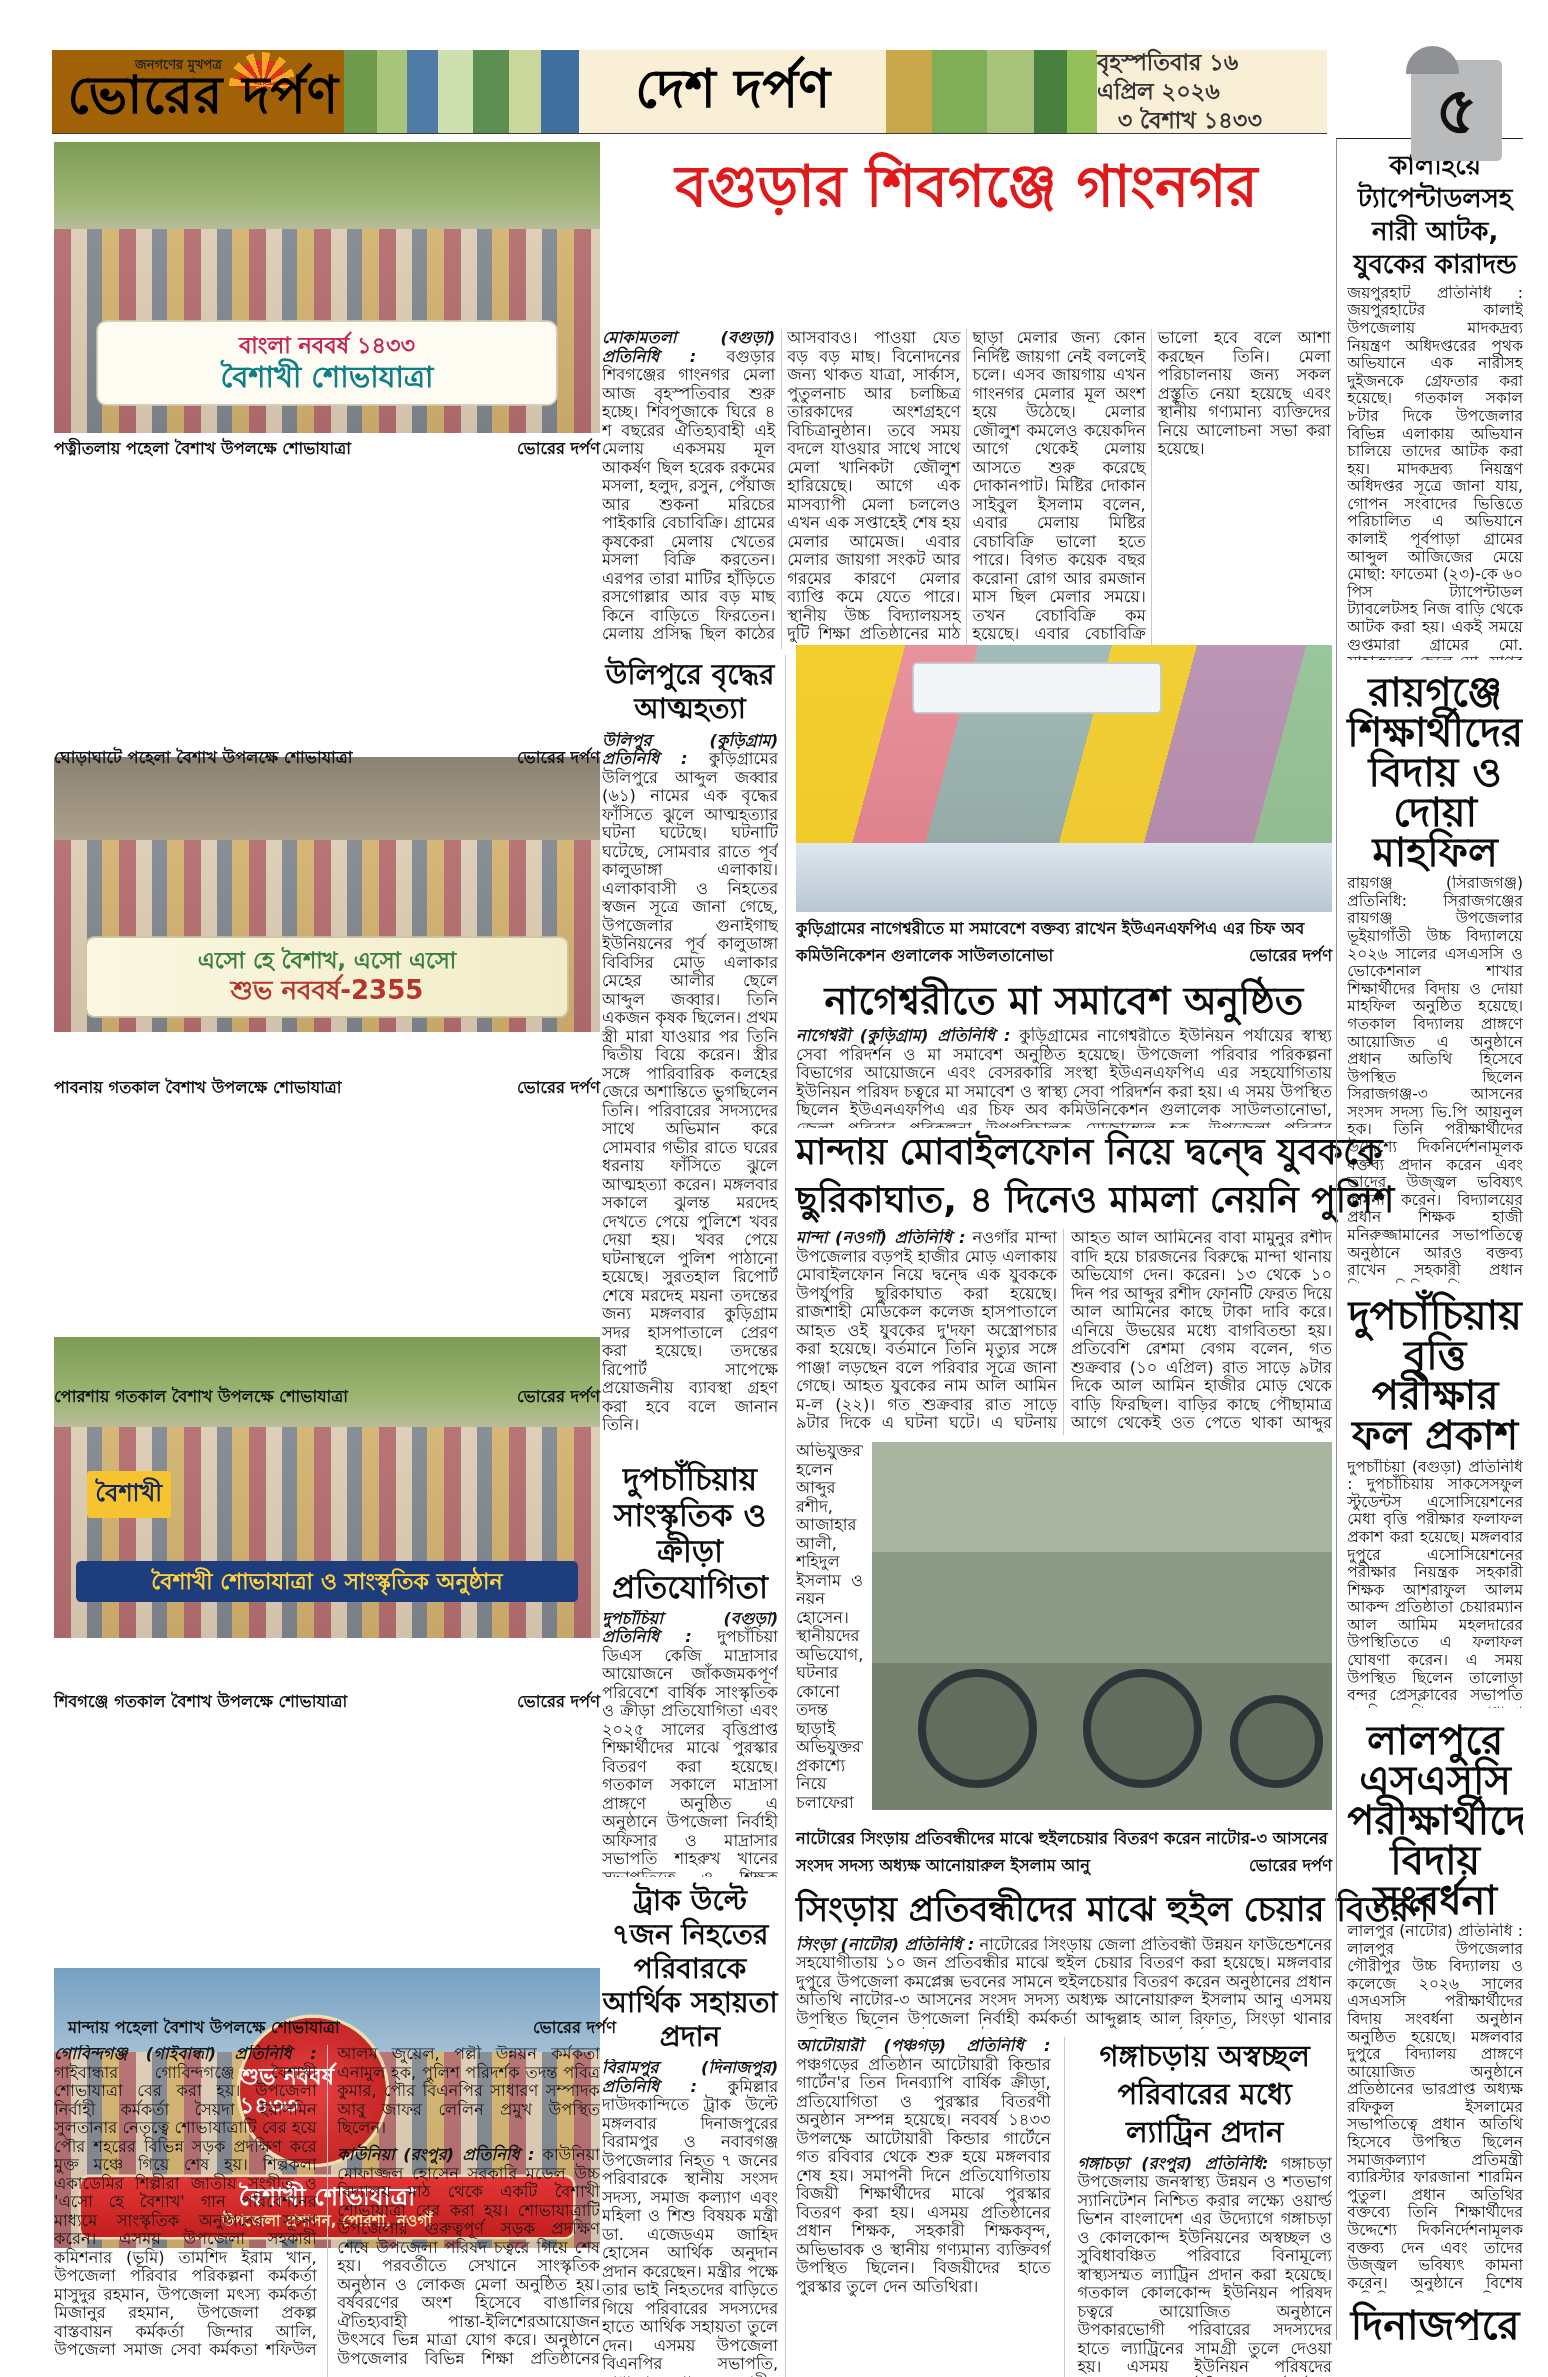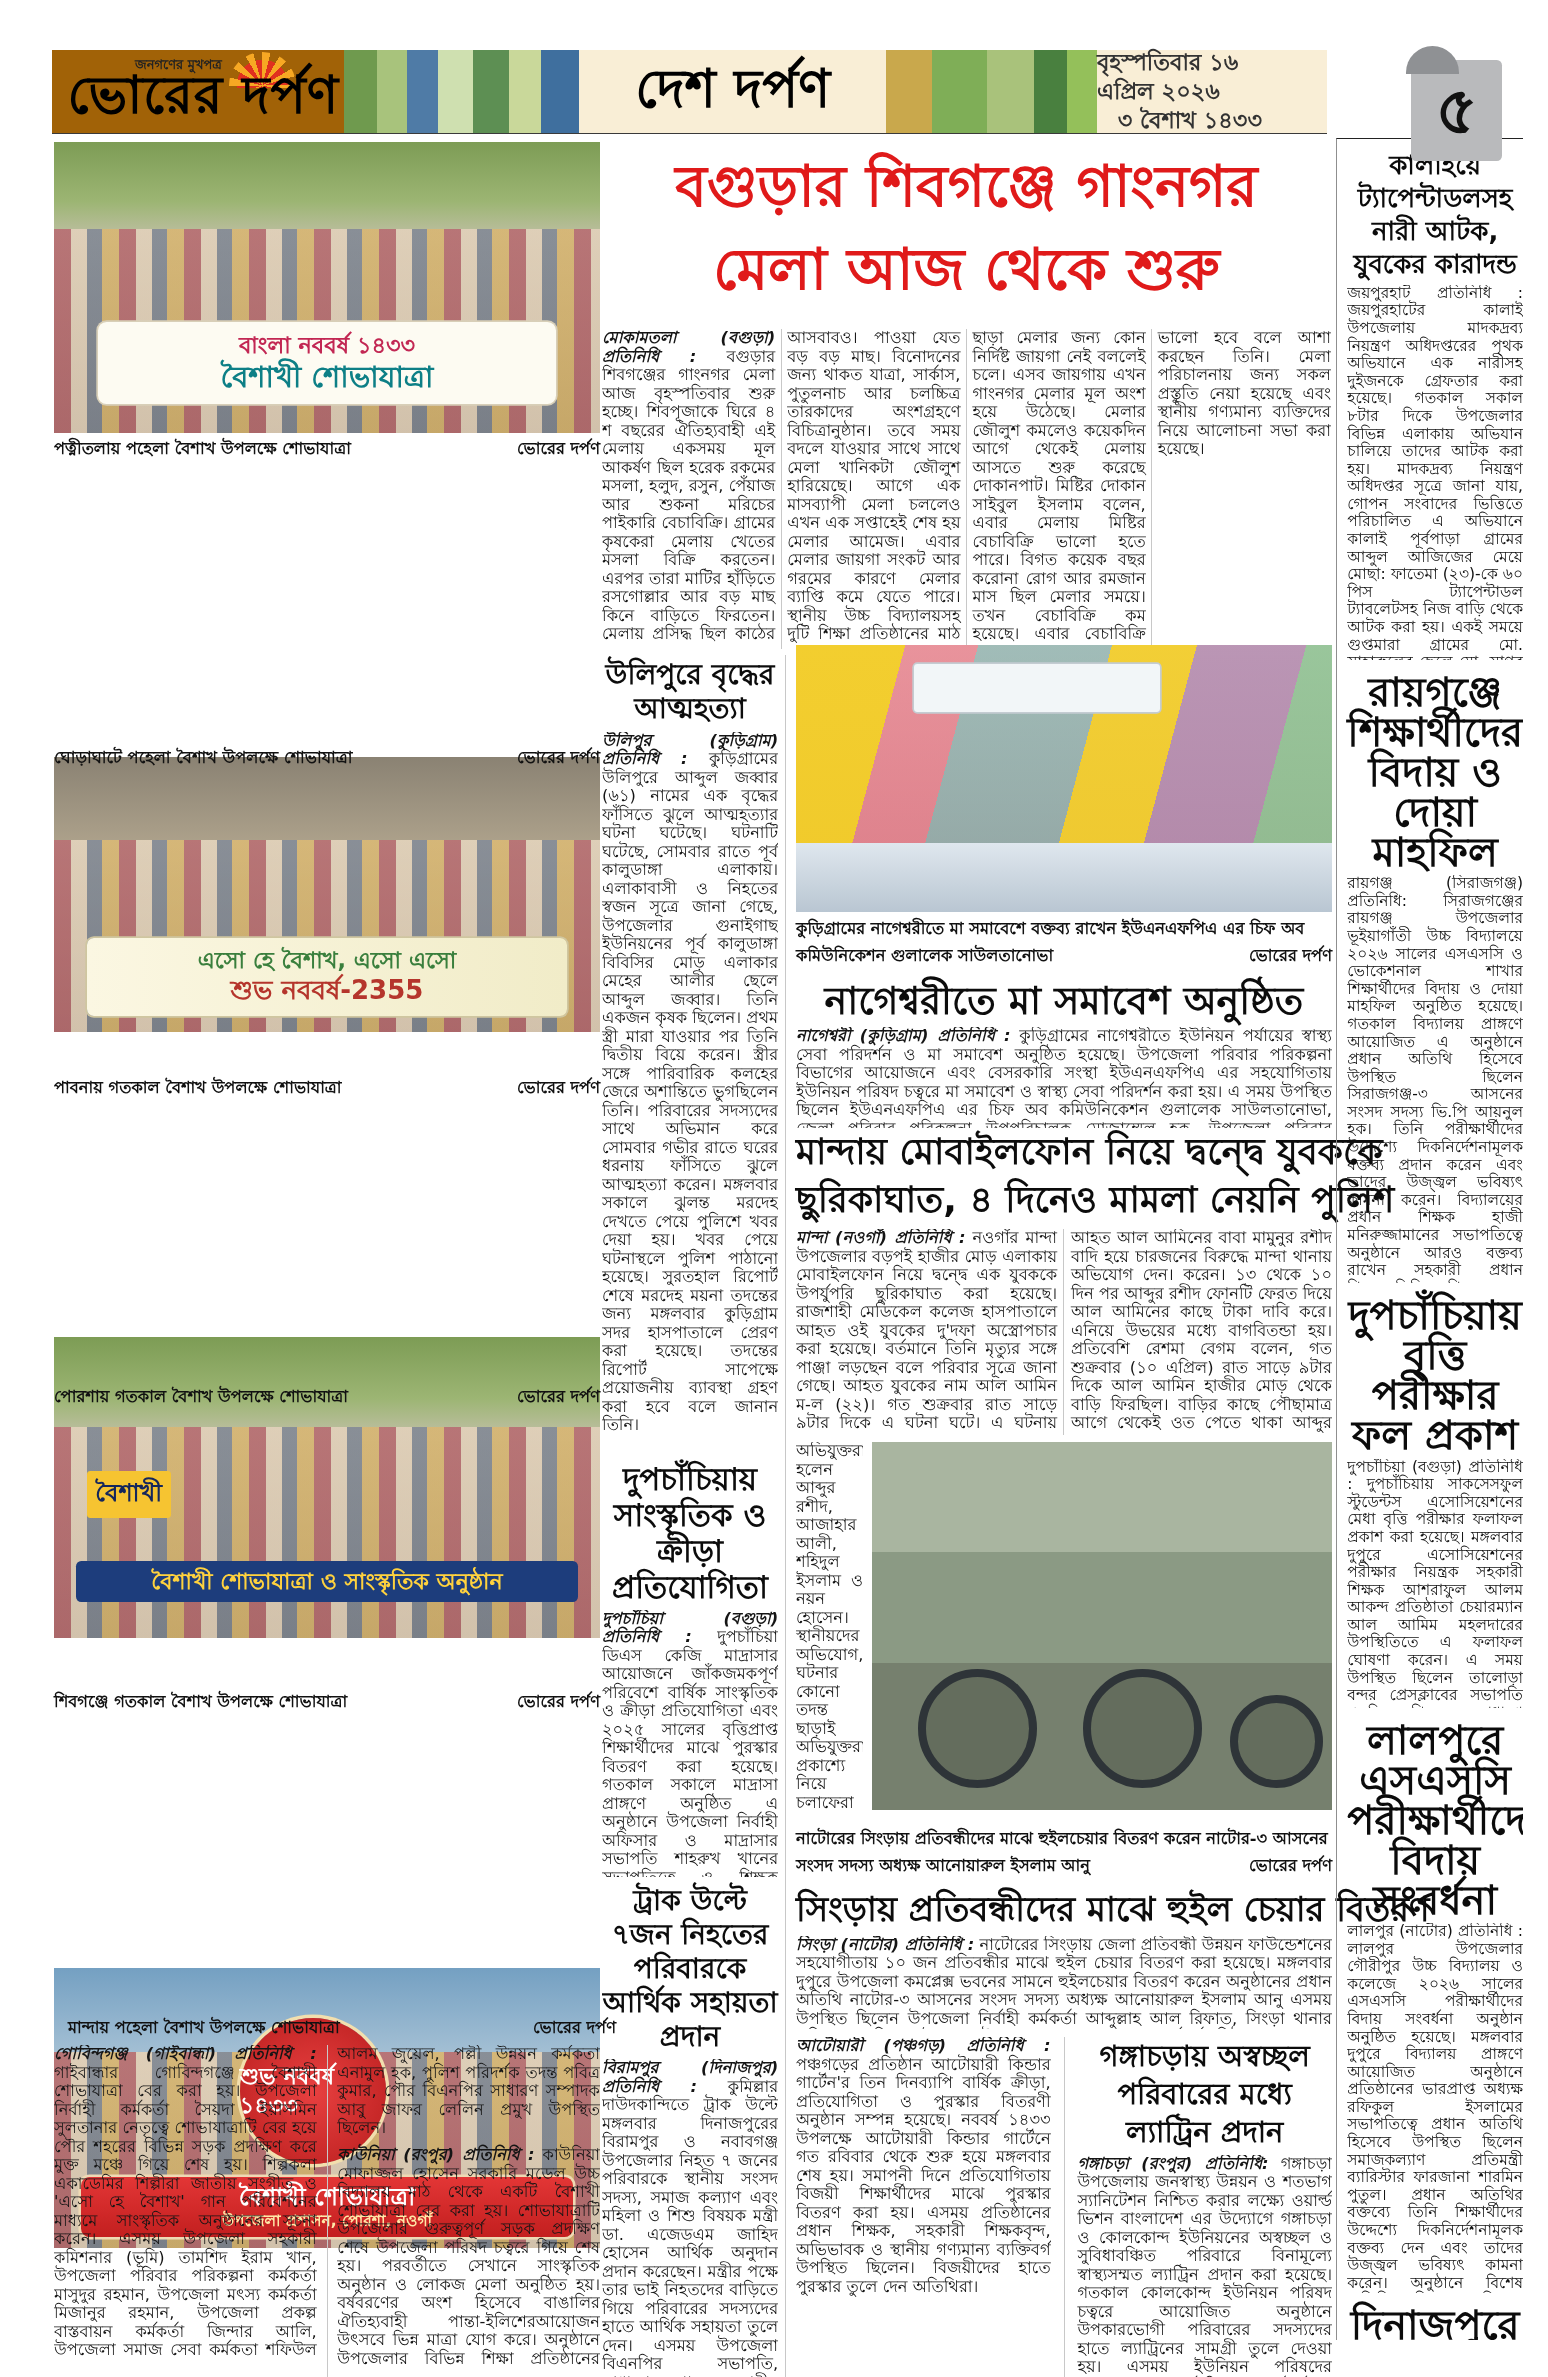--- a/index.html
+++ b/index.html
@@ -173,21 +173,20 @@
 </div>
 
 <div class="abs bodytxt twocol" style="left:54px;top:2045px;width:546px;height:332px;column-gap:20.6px;">
   <p style="margin:0 0 8.6px 0;"><span class="byline">গোবিন্দগঞ্জ (গাইবান্ধা) প্রতিনিধি :</span> <span>গাইবান্ধার গোবিন্দগঞ্জে বৈশাখী শোভাযাত্রা বের করা হয়। উপজেলা নির্বাহী কর্মকর্তা সৈয়দা ইয়াসমিন সুলতানার নেতৃত্বে শোভাযাত্রাটি বের হয়ে পৌর শহরের বিভিন্ন সড়ক প্রদক্ষিণ করে মুক্ত মঞ্চে গিয়ে শেষ হয়। শিল্পকলা একাডেমির শিল্পীরা জাতীয় সংগীত ও 'এসো হে বৈশাখ' গান পরিবেশনের মাধ্যমে সাংস্কৃতিক অনুষ্ঠানের সূচনা করেন। এসময় উপজেলা সহকারী কমিশনার (ভূমি) তামশিদ ইরাম খান, উপজেলা পরিবার পরিকল্পনা কর্মকর্তা মাসুদুর রহমান, উপজেলা মৎস্য কর্মকর্তা মিজানুর রহমান, উপজেলা প্রকল্প বাস্তবায়ন কর্মকর্তা জিন্দার আলি, উপজেলা সমাজ সেবা কর্মকতা শফিউল আলম জুয়েল, পল্লী উন্নয়ন কর্মকতা এনামুল হক, পুলিশ পরিদর্শক তদন্ত পবিত্র কুমার, পৌর বিএনপির সাধারণ সম্পাদক আবু জাফর লেলিন প্রমুখ উপস্থিত ছিলেন।</span></p>
   <p style="margin:0 0 8.6px 0;"><span class="byline">কাউনিয়া (রংপুর) প্রতিনিধি :</span> <span>কাউনিয়া মোফাজ্জল হোসেন সরকারি মডেল উচ্চ বিদ্যালয় মাঠ থেকে একটি বৈশাখী শোভাযাত্রা বের করা হয়। শোভাযাত্রাটি উপজেলার গুরুত্বপূর্ণ সড়ক প্রদক্ষিণ শেষে উপজেলা পরিষদ চত্বরে গিয়ে শেষ হয়। পরবর্তীতে সেখানে সাংস্কৃতিক অনুষ্ঠান ও লোকজ মেলা অনুষ্ঠিত হয়। বর্ষবরণের অংশ হিসেবে বাঙালির ঐতিহ্যবাহী পান্তা-ইলিশেরআয়োজন উৎসবে ভিন্ন মাত্রা যোগ করে। অনুষ্ঠানে উপজেলার বিভিন্ন শিক্ষা প্রতিষ্ঠানের শিক্ষার্থীরা নৃত্য, গান ও কবিতা আবৃত্তির মাধ্যমে বাঙালির আদি সংস্কৃতি ও ঐতিহ্য ফুটিয়ে তোলেন। অনুষ্ঠানে উপজেলা প্রশাসনের বিভিন্ন কর্মকর্তা-কর্মচারী রাজনৈতিক ব্যক্তিবর্গ, শিক্ষক, শিক্ষার্থী, অভিভাবক ও স্থানীয় গণ্যমান্য ব্যক্তিবর্গ উপস্থিত ছিলেন।</span></p>
 
 </div>
 
 <div class="abs" style="left:602px;top:145px;width:729px;">
   <div class="h-red">বগুড়ার শিবগঞ্জে গাংনগর</div>
-  <div class="h-red">মেলা আজ থেকে শুরু</div>
 </div>
 <div class="abs bodytxt mela" style="left:602px;top:329px;width:729px;height:320px;">
   <span class="byline">মোকামতলা (বগুড়া) প্রতিনিধি :</span>
   <span>বগুড়ার শিবগঞ্জের গাংনগর মেলা আজ বৃহস্পতিবার শুরু হচ্ছে। শিবপূজাকে ঘিরে ৪ শ বছরের ঐতিহ্যবাহী এই মেলায় একসময় মূল আকর্ষণ ছিল হরেক রকমের মসলা, হলুদ, রসুন, পেঁয়াজ আর শুকনা মরিচের পাইকারি বেচাবিক্রি। গ্রামের কৃষকেরা মেলায় খেতের মসলা বিক্রি করতেন। এরপর তারা মাটির হাঁড়িতে রসগোল্লার আর বড় মাছ কিনে বাড়িতে ফিরতেন। মেলায় প্রসিদ্ধ ছিল কাঠের আসবাবও। পাওয়া যেত বড় বড় মাছ। বিনোদনের জন্য থাকত যাত্রা, সার্কাস, পুতুলনাচ আর চলচ্চিত্র তারকাদের অংশগ্রহণে বিচিত্রানুষ্ঠান। তবে সময় বদলে যাওয়ার সাথে সাথে মেলা খানিকটা জৌলুশ হারিয়েছে। আগে এক মাসব্যাপী মেলা চললেও এখন এক সপ্তাহেই শেষ হয় মেলার আমেজ। এবার মেলার জায়গা সংকট আর গরমের কারণে মেলার ব্যাপ্তি কমে যেতে পারে। স্থানীয় উচ্চ বিদ্যালয়সহ দুটি শিক্ষা প্রতিষ্ঠানের মাঠ ছাড়া মেলার জন্য কোন নির্দিষ্ট জায়গা নেই বললেই চলে। এসব জায়গায় এখন গাংনগর মেলার মূল অংশ হয়ে উঠেছে। মেলার জৌলুশ কমলেও কয়েকদিন আগে থেকেই মেলায় আসতে শুরু করেছে দোকানপাট। মিষ্টির দোকান সাইবুল ইসলাম বলেন, এবার মেলায় মিষ্টির বেচাবিক্রি ভালো হতে পারে। বিগত কয়েক বছর করোনা রোগ আর রমজান মাস ছিল মেলার সময়ে। তখন বেচাবিক্রি কম হয়েছে। এবার বেচাবিক্রি ভালো হবে বলে আশা করছেন তিনি। মেলা পরিচালনায় জন্য সকল প্রস্তুতি নেয়া হয়েছে এবং স্থানীয় গণ্যমান্য ব্যক্তিদের নিয়ে আলোচনা সভা করা হয়েছে।</span>
 </div>
 
 <div class="abs midleft" style="left:602px;top:655px;width:184px;height:1722px;overflow:hidden;">
   <div class="hA h-s">উলিপুরে বৃদ্ধের আত্মহত্যা</div>
   <div class="bodytxt" style="height:724px;">
     <span class="byline">উলিপুর (কুড়িগ্রাম) প্রতিনিধি :</span>

